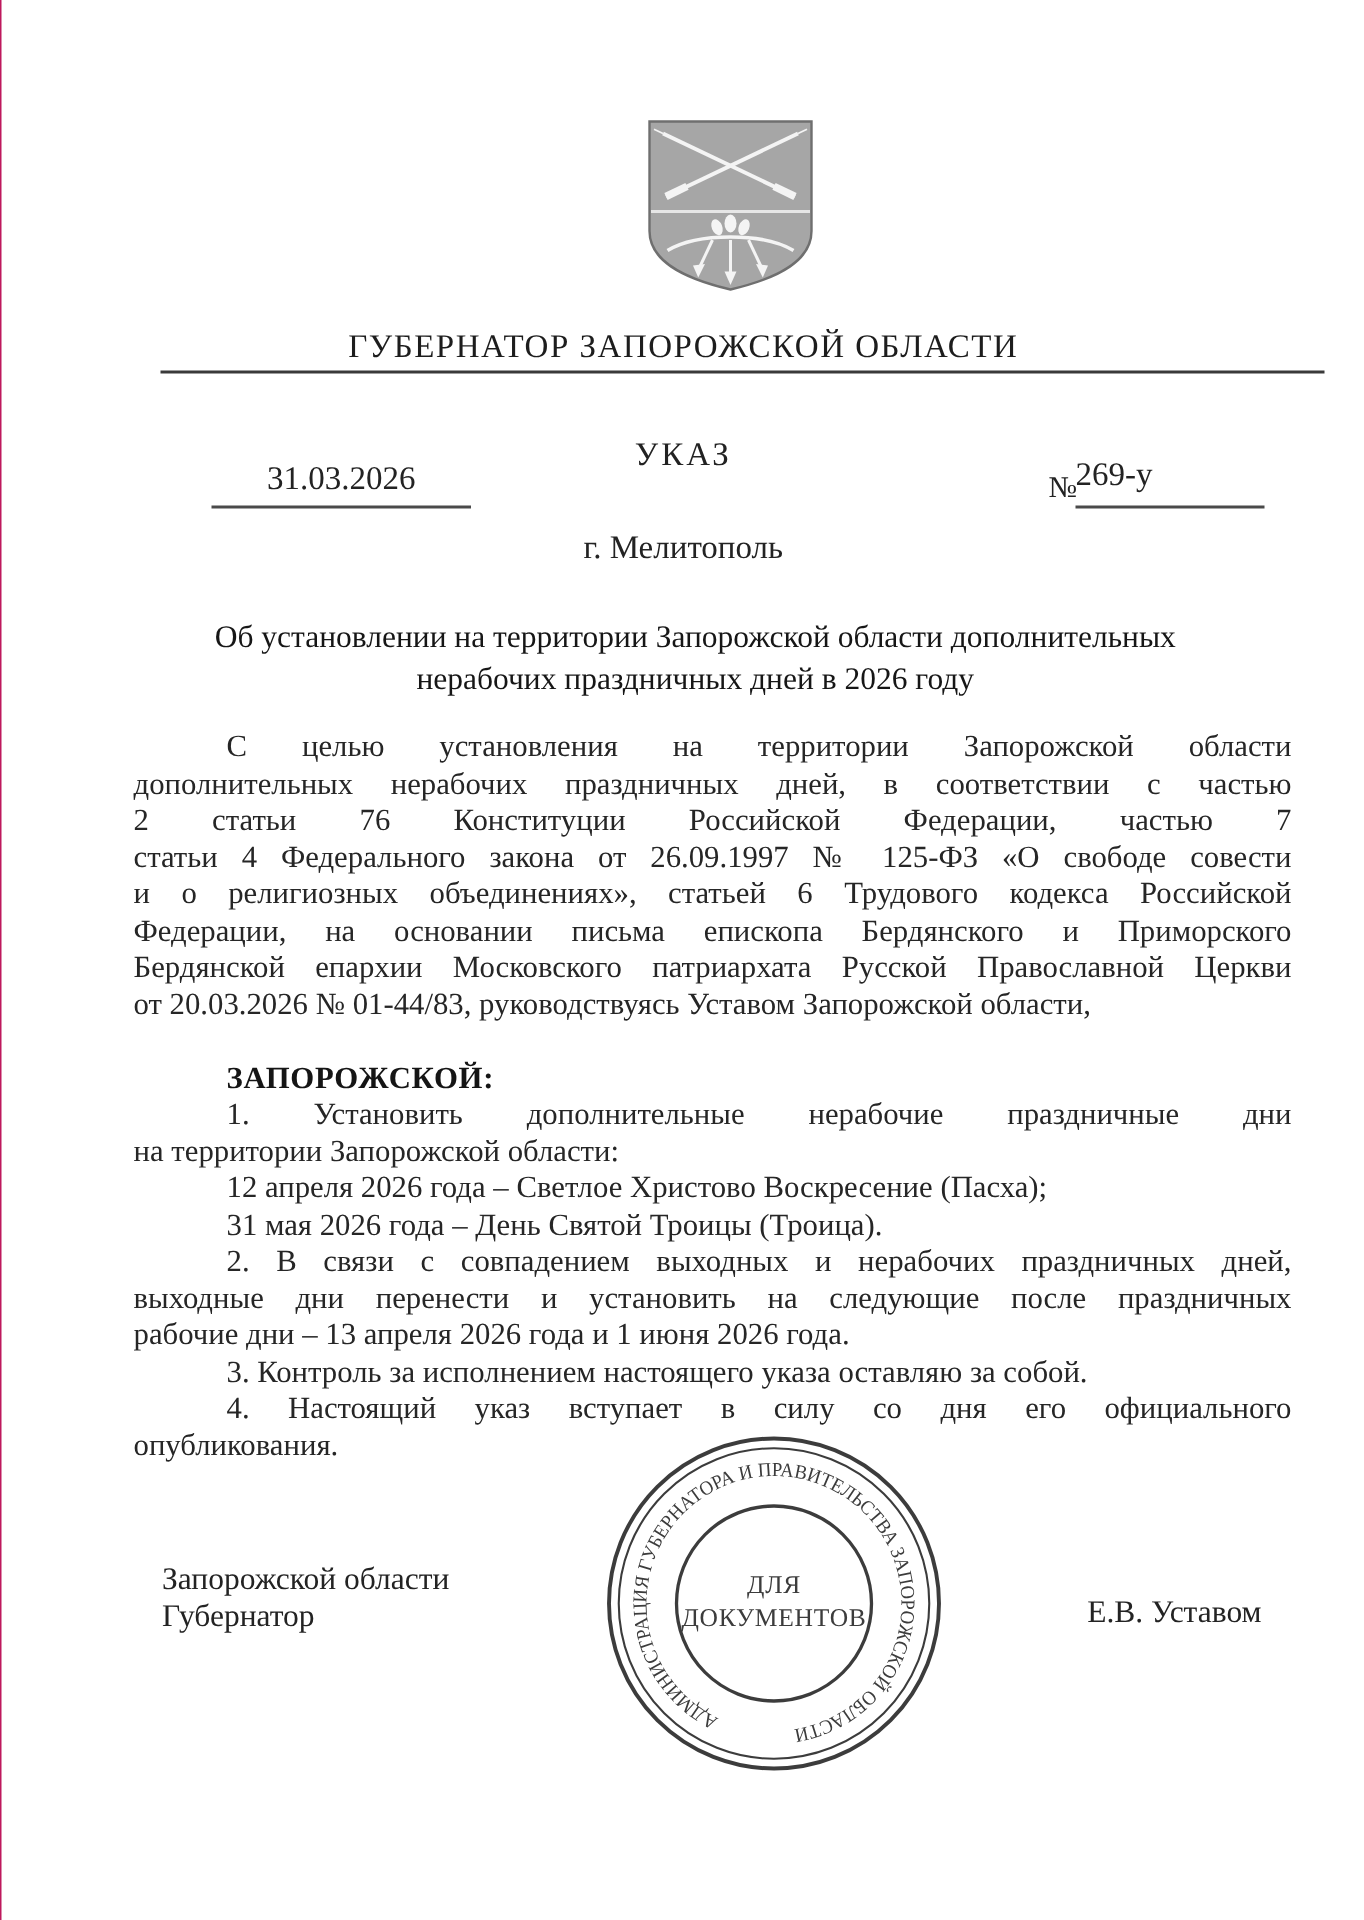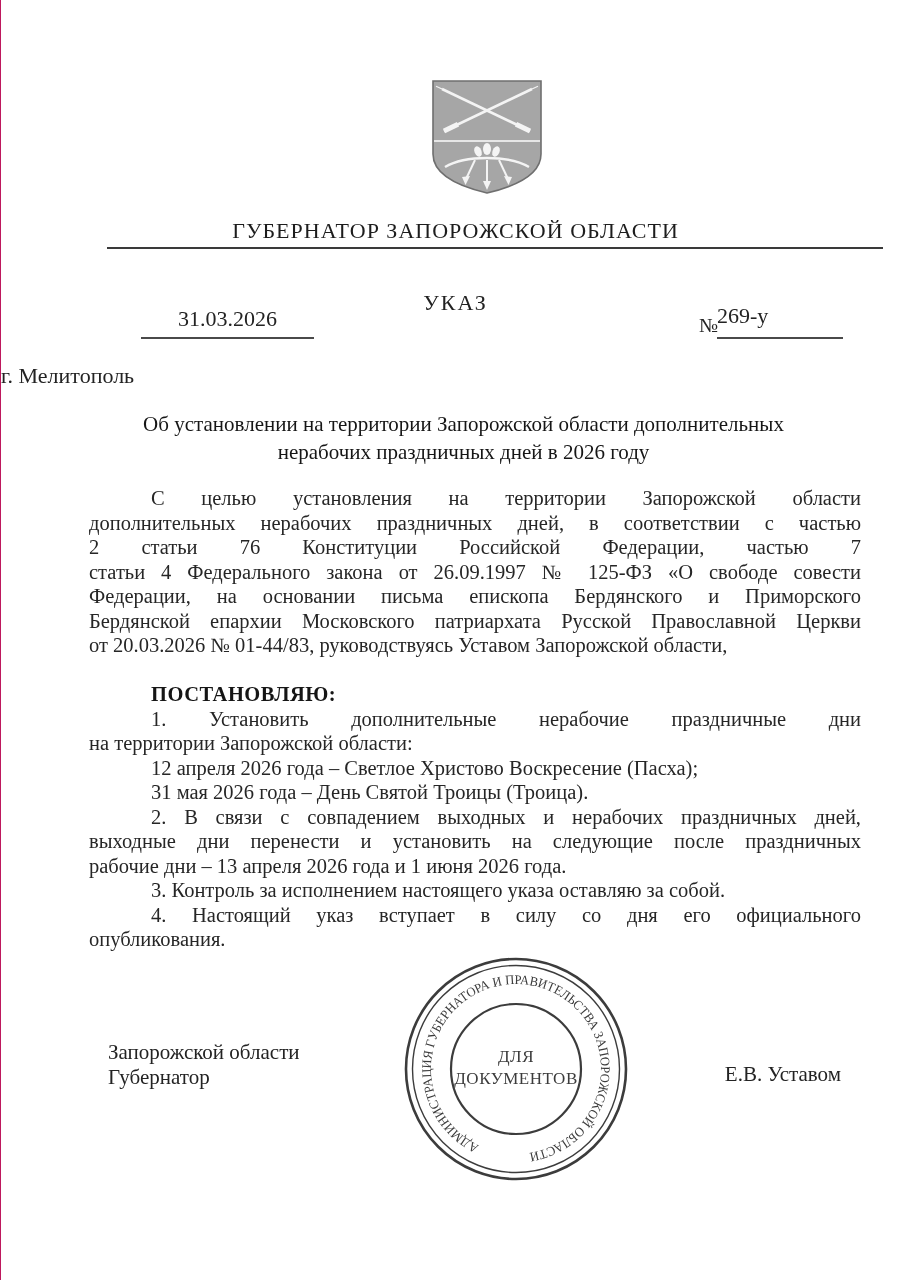--- a/index.html
+++ b/index.html
@@ -11,21 +11,21 @@
   .arms{position:absolute;left:428px;top:78px;width:116px;height:118px;}
   .authority{position:absolute;left:0;right:0;top:218px;text-align:center;
     font-size:22px;letter-spacing:1px;color:#1d1d1d;}
   .rule{position:absolute;left:106px;top:247px;width:776px;height:2px;background:#3a3a3a;}
   .doctype{position:absolute;left:0;right:0;top:290px;text-align:center;font-size:22px;letter-spacing:2px;color:#222;}
   .date-val{position:absolute;left:140px;top:306px;width:173px;text-align:center;font-size:22px;}
   .date-line{position:absolute;left:140px;top:337px;width:173px;height:2px;background:#4a4a4a;}
   .num-sign{position:absolute;left:698px;top:314px;font-size:20px;}
   .num-val{position:absolute;left:716px;top:303px;width:126px;font-size:22px;}
   .num-line{position:absolute;left:716px;top:337px;width:126px;height:2px;background:#4a4a4a;}
-  .city{position:absolute;left:0;right:0;top:363px;text-align:left;font-size:22px;}
+  .city{position:absolute;left:0;right:0;top:352px;text-align:center;font-size:22px;}
   .title{position:absolute;left:70px;right:54px;top:410px;text-align:center;
     font-weight:normal;font-size:21px;line-height:28px;color:#161616;}
   .body-block{position:absolute;left:88px;top:486px;width:772px;font-size:20.5px;line-height:24.5px;color:#262626;}
   .line{min-height:24.5px;}
   .line.j{text-align:justify;text-align-last:justify;}
   .line.i{padding-left:62px;}
   .line.b{font-weight:bold;letter-spacing:0.5px;color:#151515;}
   .line.sp{height:24.5px;}
   .sig-left{position:absolute;left:107px;top:1040px;font-size:21px;line-height:24.5px;}
   .sig-name{position:absolute;left:650px;top:1062px;width:190px;text-align:right;font-size:21px;}
@@ -83,25 +83,26 @@
   <div class="title">
     <div>Об установлении на территории Запорожской области дополнительных</div>
     <div>нерабочих праздничных дней в 2026 году</div>
   </div>
 
   <div class="body-block">
       <div class="line j i">С целью установления на территории Запорожской области</div>
       <div class="line j">дополнительных нерабочих праздничных дней, в соответствии с частью</div>
       <div class="line j">2 статьи 76 Конституции Российской Федерации, частью 7</div>
       <div class="line j">статьи 4 Федерального закона от 26.09.1997 № 125-ФЗ «О свободе совести</div>
+      <div class="line j">и о религиозных объединениях», статьей 6 Трудового кодекса Российской</div>
       <div class="line j">Федерации, на основании письма епископа Бердянского и Приморского</div>
       <div class="line j">Бердянской епархии Московского патриархата Русской Православной Церкви</div>
       <div class="line">от 20.03.2026 № 01-44/83, руководствуясь Уставом Запорожской области,</div>
       <div class="line sp"></div>
-      <div class="line i b">ПОСТАНОВЛЯЮ:</div>
+      <div class="line i b">ЗАПОРОЖСКОЙ:</div>
       <div class="line j i">1. Установить дополнительные нерабочие праздничные дни</div>
       <div class="line">на территории Запорожской области:</div>
       <div class="line i">12 апреля 2026 года – Светлое Христово Воскресение (Пасха);</div>
       <div class="line i">31 мая 2026 года – День Святой Троицы (Троица).</div>
       <div class="line j i">2. В связи с совпадением выходных и нерабочих праздничных дней,</div>
       <div class="line j">выходные дни перенести и установить на следующие после праздничных</div>
       <div class="line">рабочие дни – 13 апреля 2026 года и 1 июня 2026 года.</div>
       <div class="line i">3. Контроль за исполнением настоящего указа оставляю за собой.</div>
       <div class="line j i">4. Настоящий указ вступает в силу со дня его официального</div>
       <div class="line">опубликования.</div>

